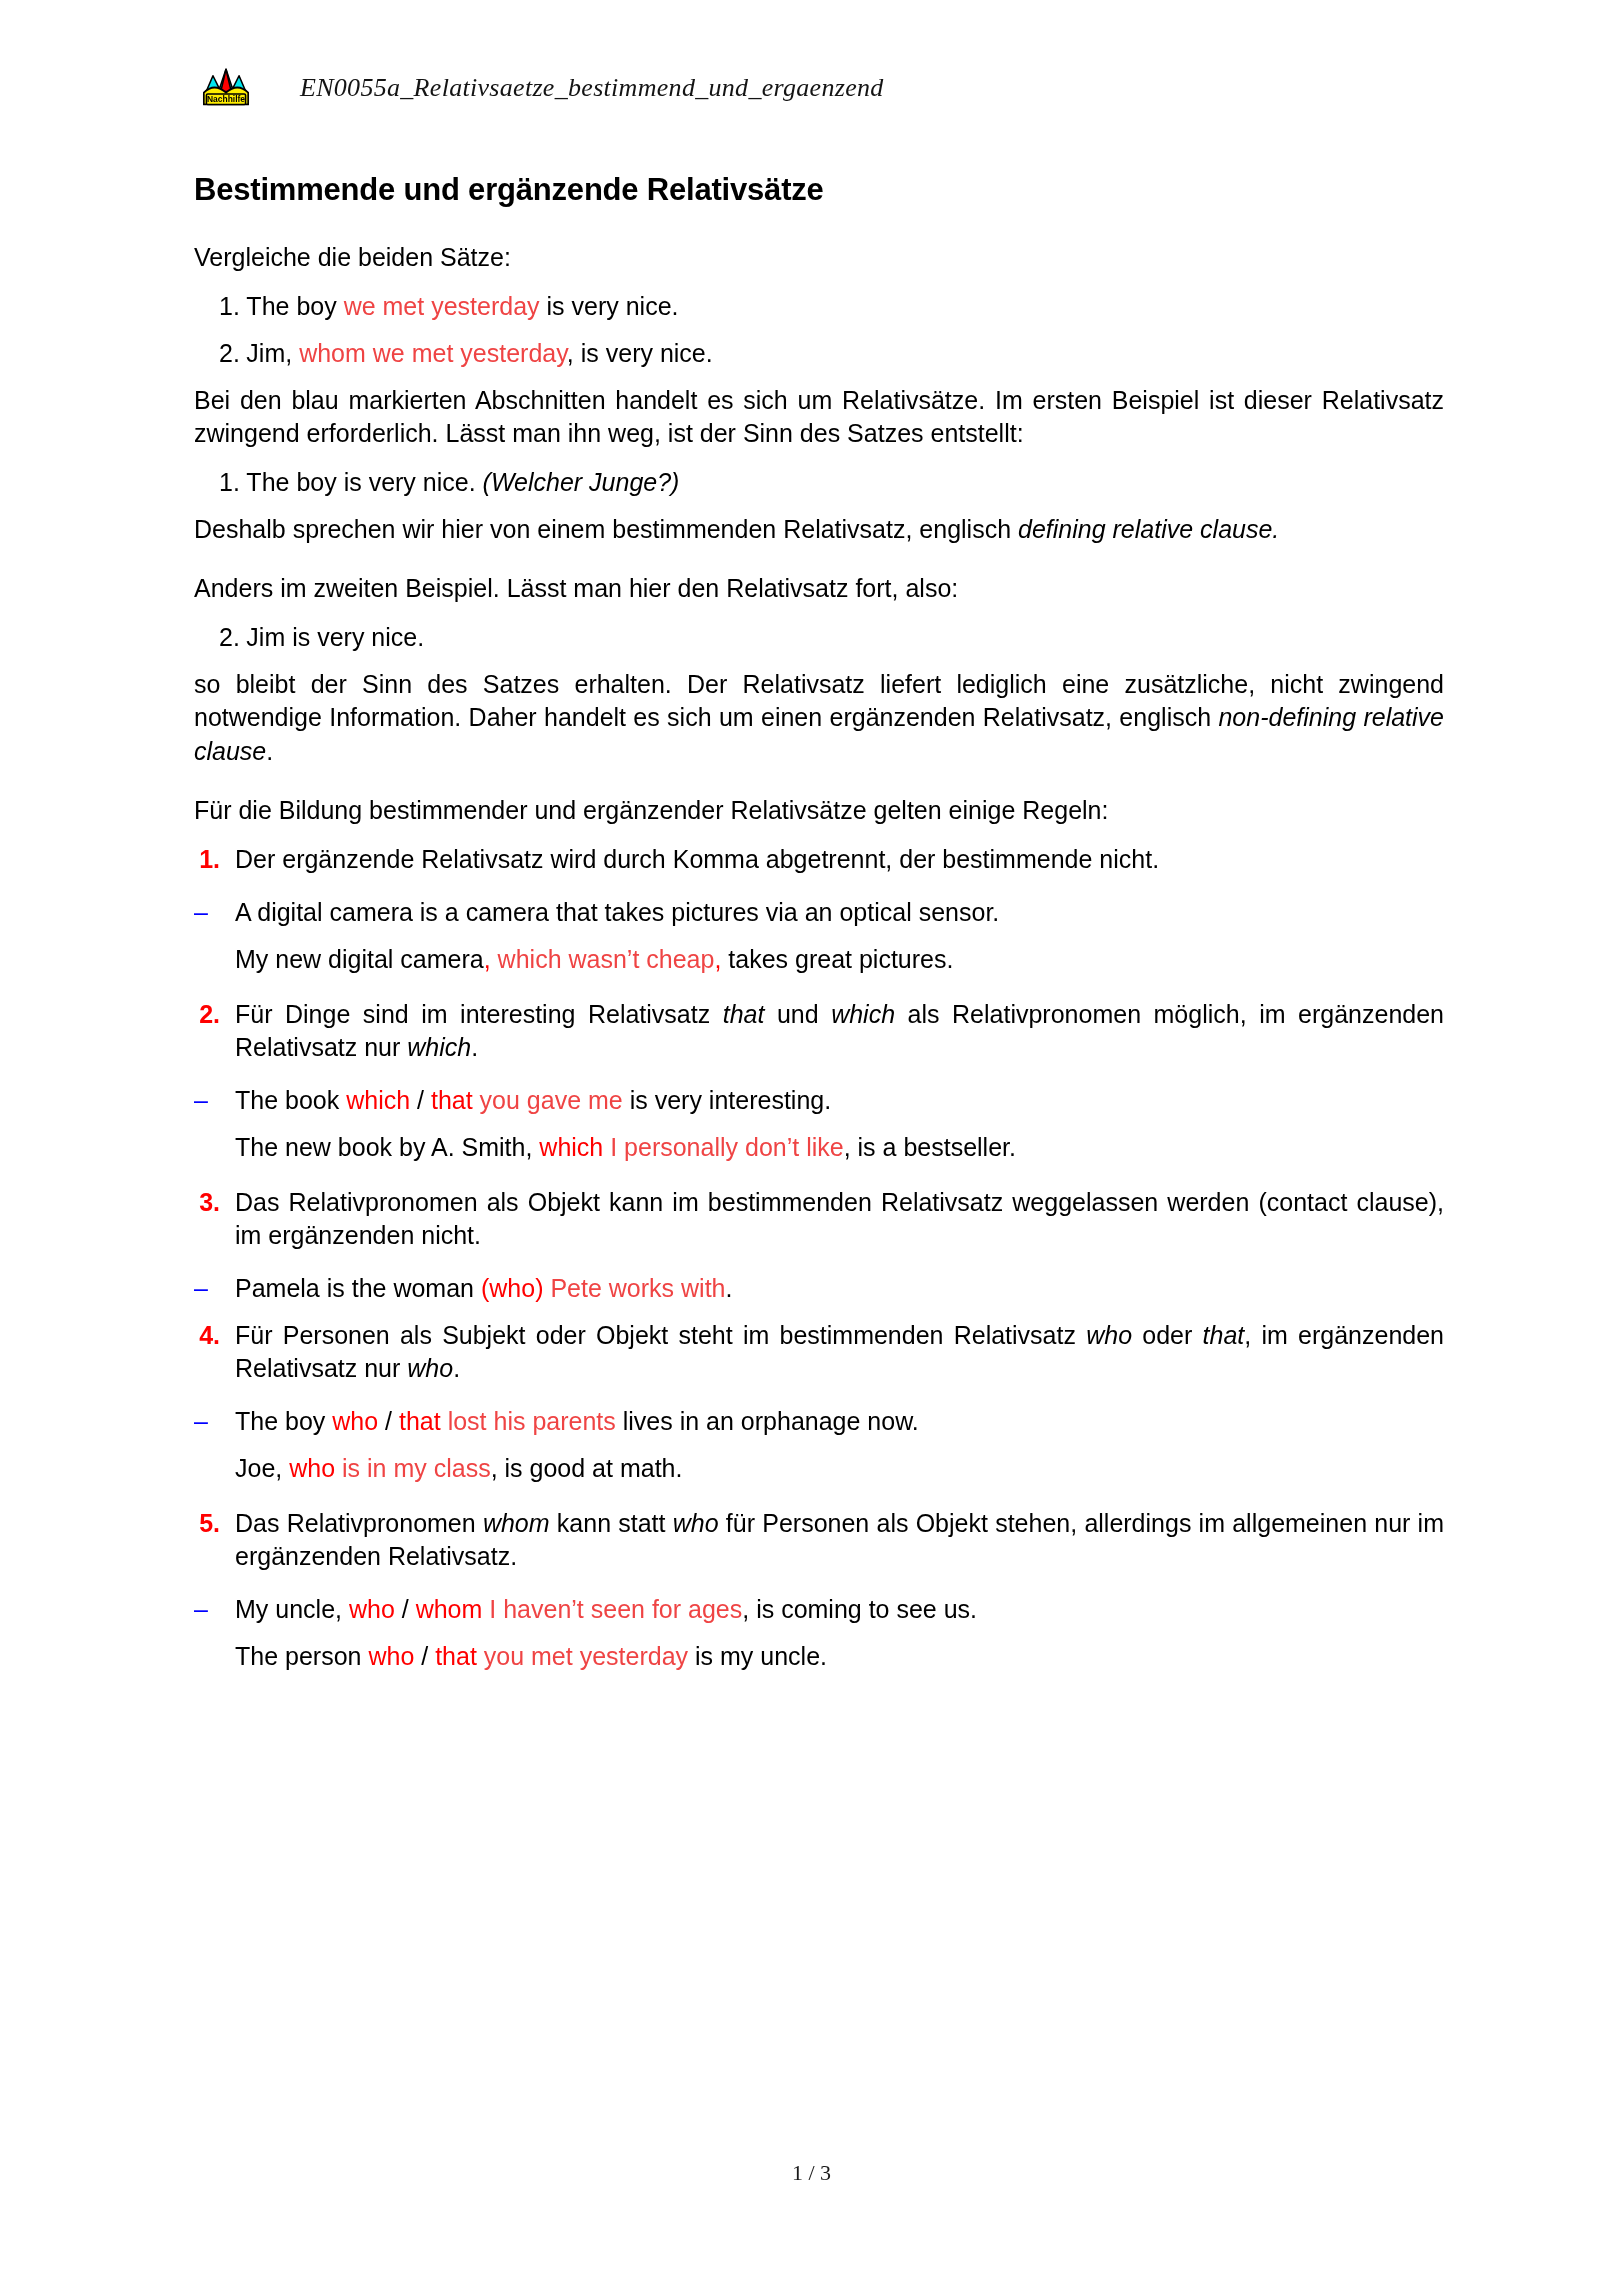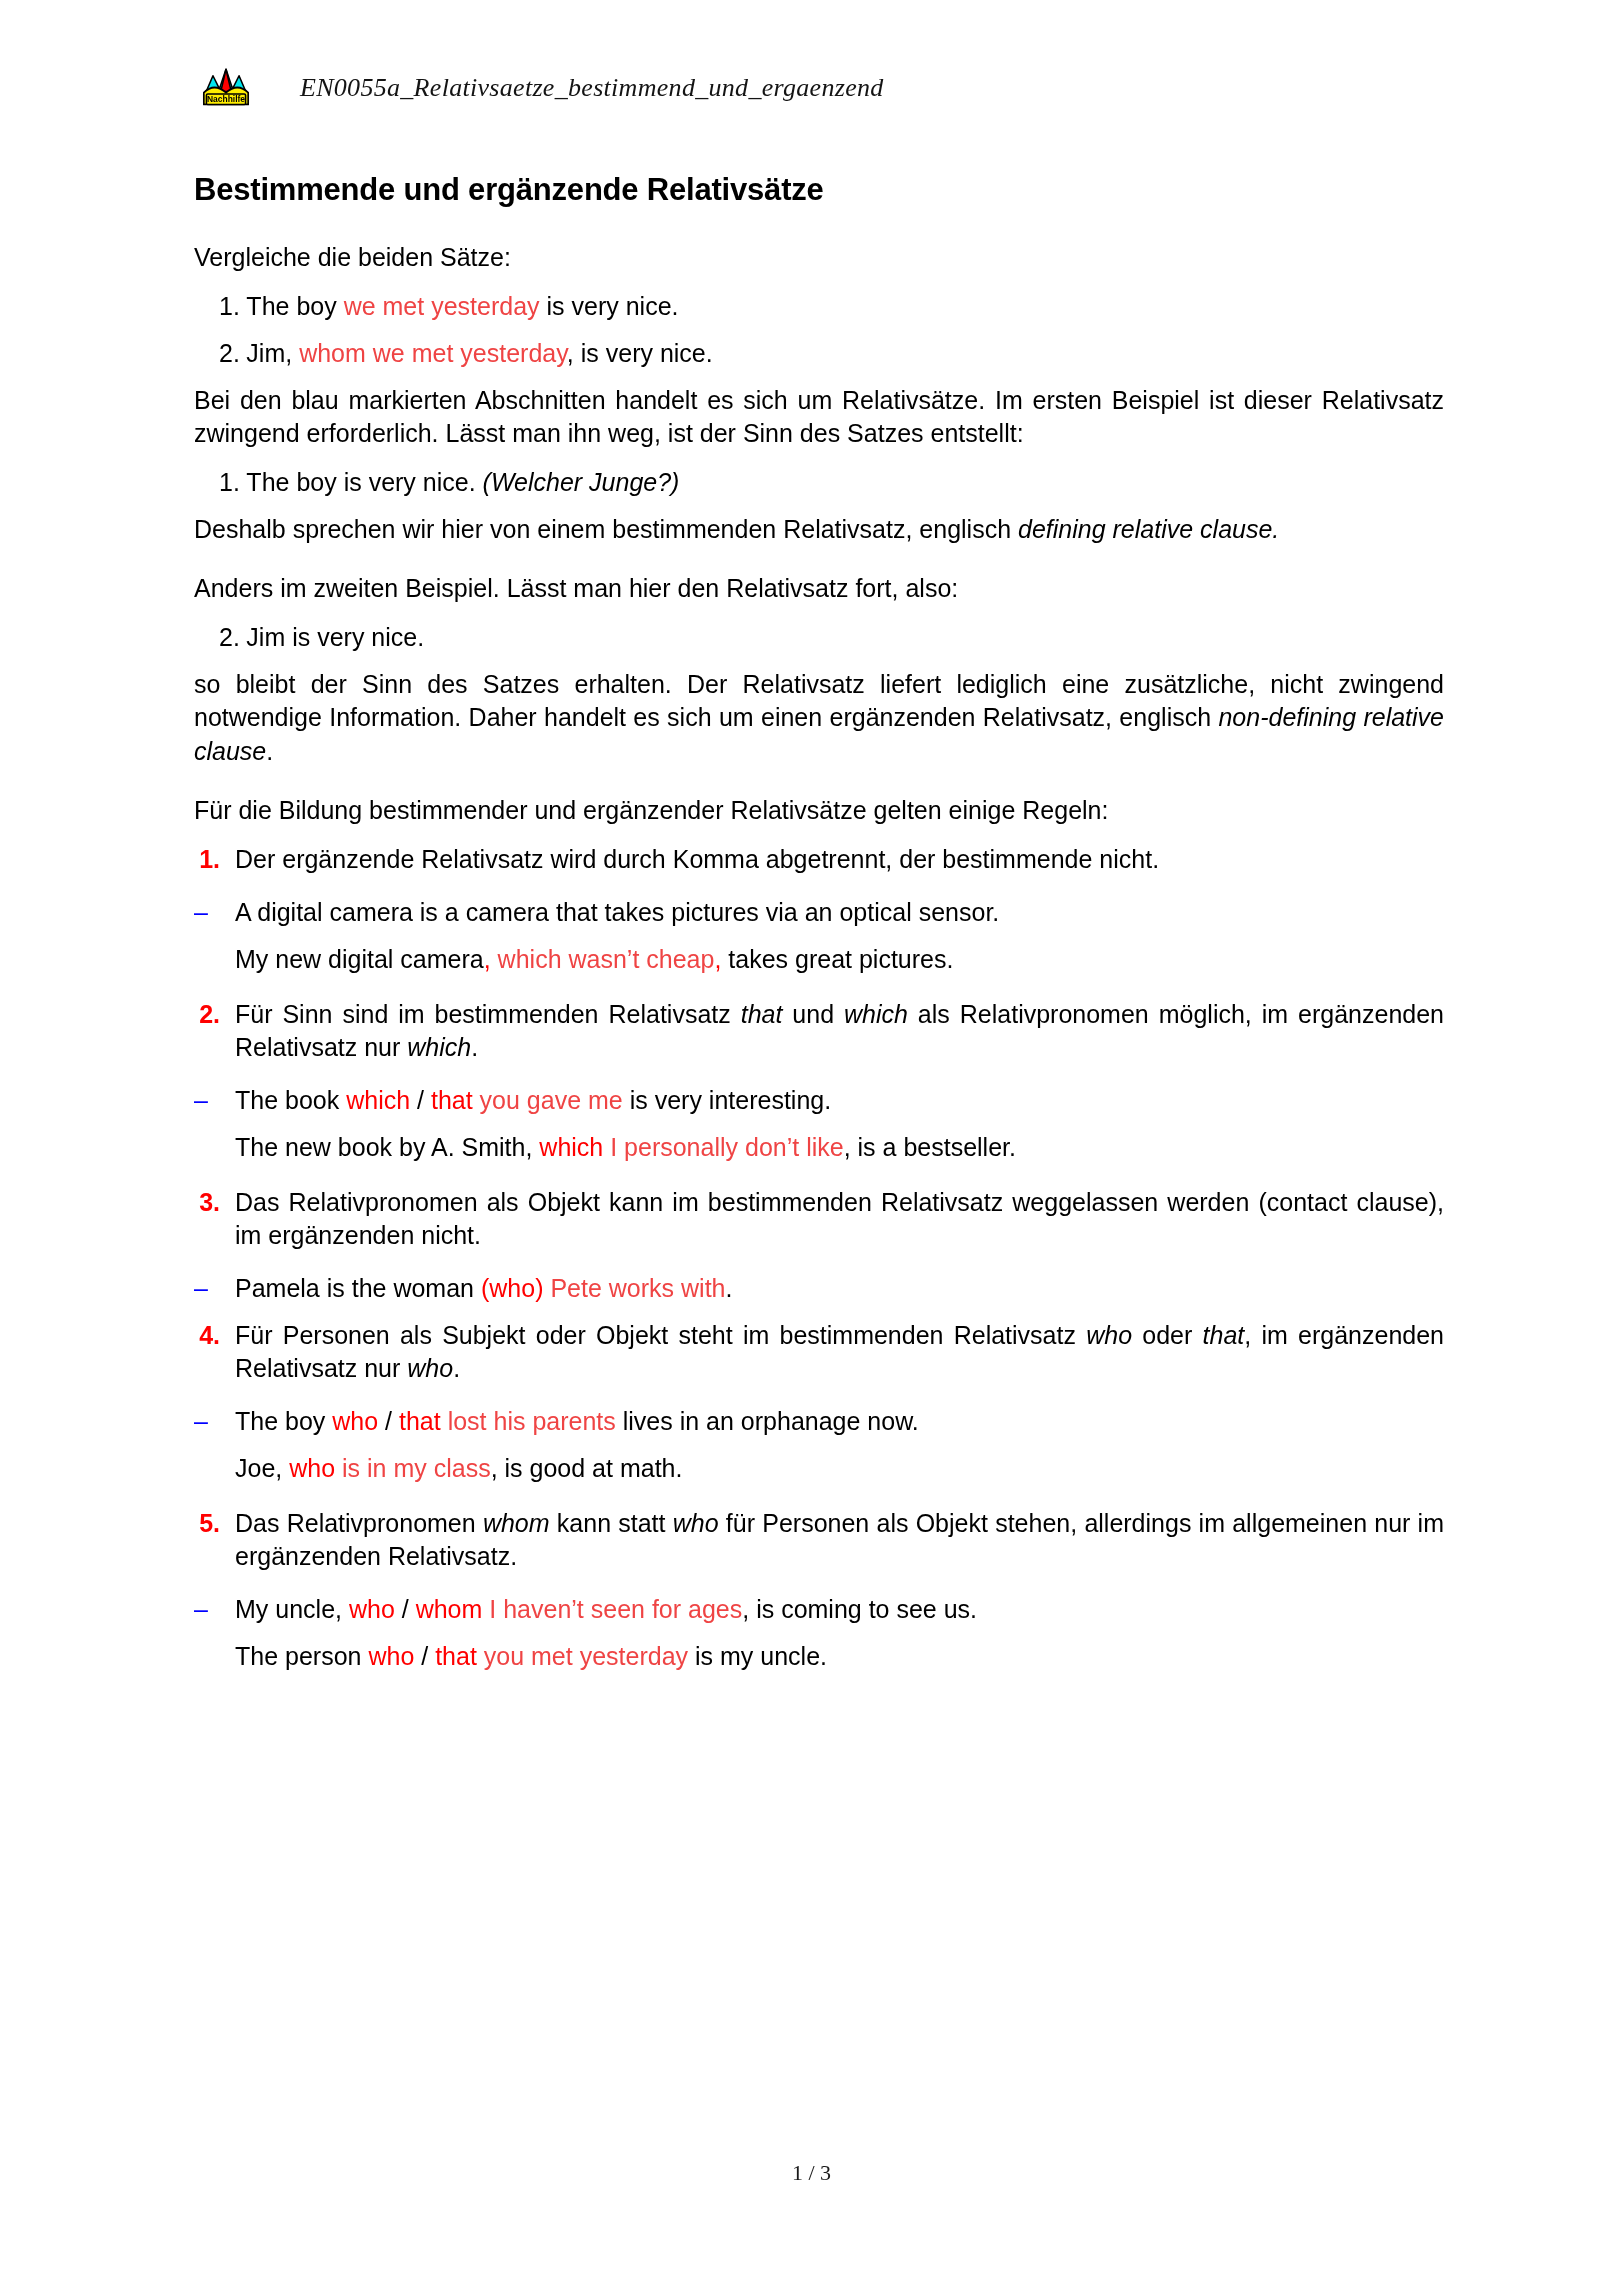--- a/index.html
+++ b/index.html
@@ -209,21 +209,21 @@
         <div class="ex-dash">
           <span class="dash">–</span><span>A digital camera is a camera that takes pictures via an optical sensor.</span>
         </div>
         <div class="ex-plain">
           <span>My new digital camera</span><span class="rd">,</span><span class="cy"> which wasn’t cheap</span><span class="rd">,</span><span> takes great pictures.</span>
         </div>
       </div>
 
       <div class="rule-block">
         <div class="rule-item">
-          <span class="rule-num">2.</span><span>Für Sinn sind im bestimmenden Relativsatz </span><span class="it">that</span><span> und </span><span class="it">which</span><span> als Relativpronomen möglich, im ergänzenden Relativsatz nur </span><span class="it">which</span><span>.</span>
+          <span class="rule-num">2.</span><span>Für Dinge sind im interesting Relativsatz </span><span class="it">that</span><span> und </span><span class="it">which</span><span> als Relativpronomen möglich, im ergänzenden Relativsatz nur </span><span class="it">which</span><span>.</span>
         </div>
         <div class="ex-dash">
           <span class="dash">–</span><span>The book </span><span class="rd">which</span><span class="bk"> / </span><span class="rd">that</span><span class="cy"> you gave me</span><span> is very interesting.</span>
         </div>
         <div class="ex-plain">
           <span>The new book by A. Smith, </span><span class="rd">which</span><span class="cy"> I personally don’t like</span><span>, is a bestseller.</span>
         </div>
       </div>
 
       <div class="rule-block">

